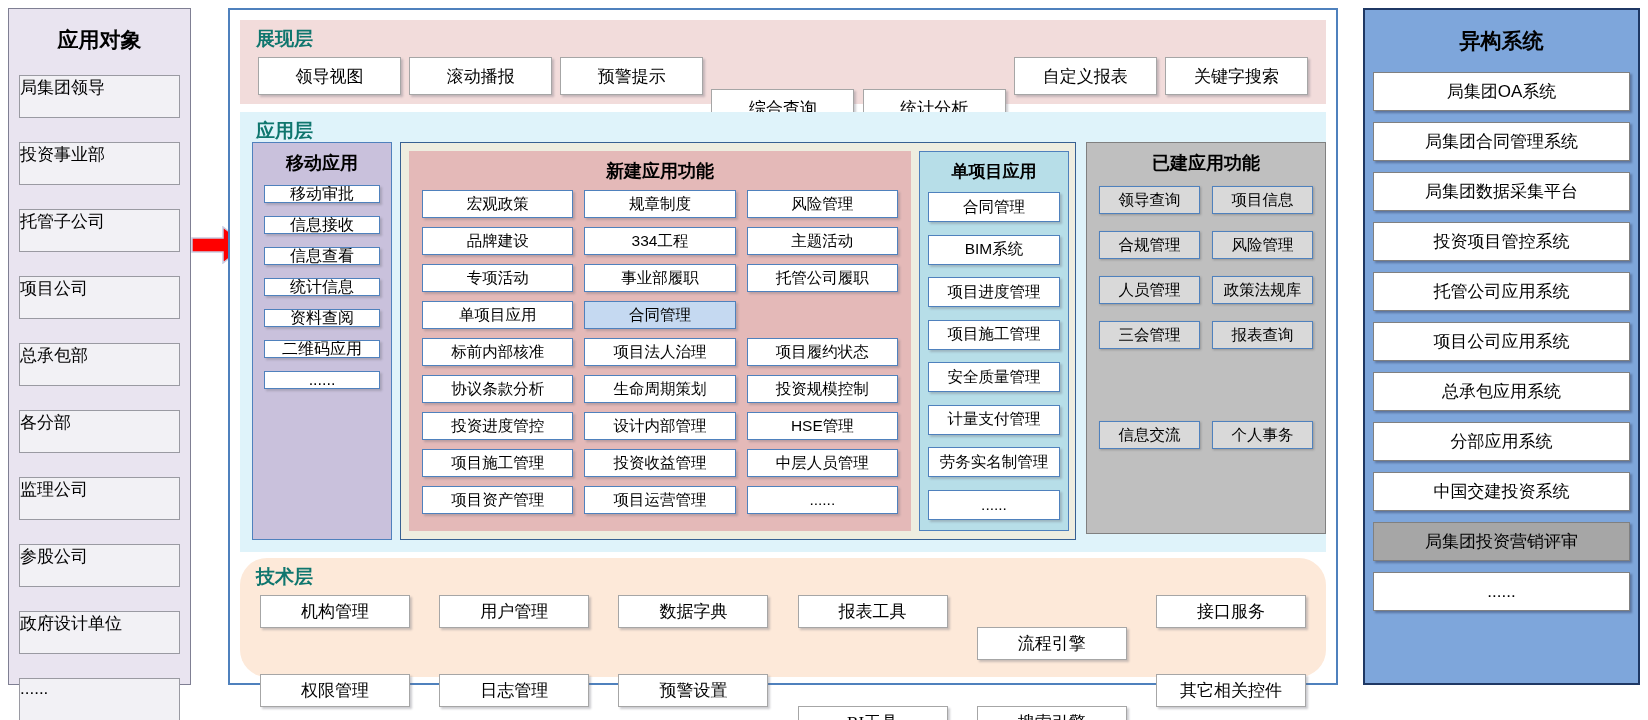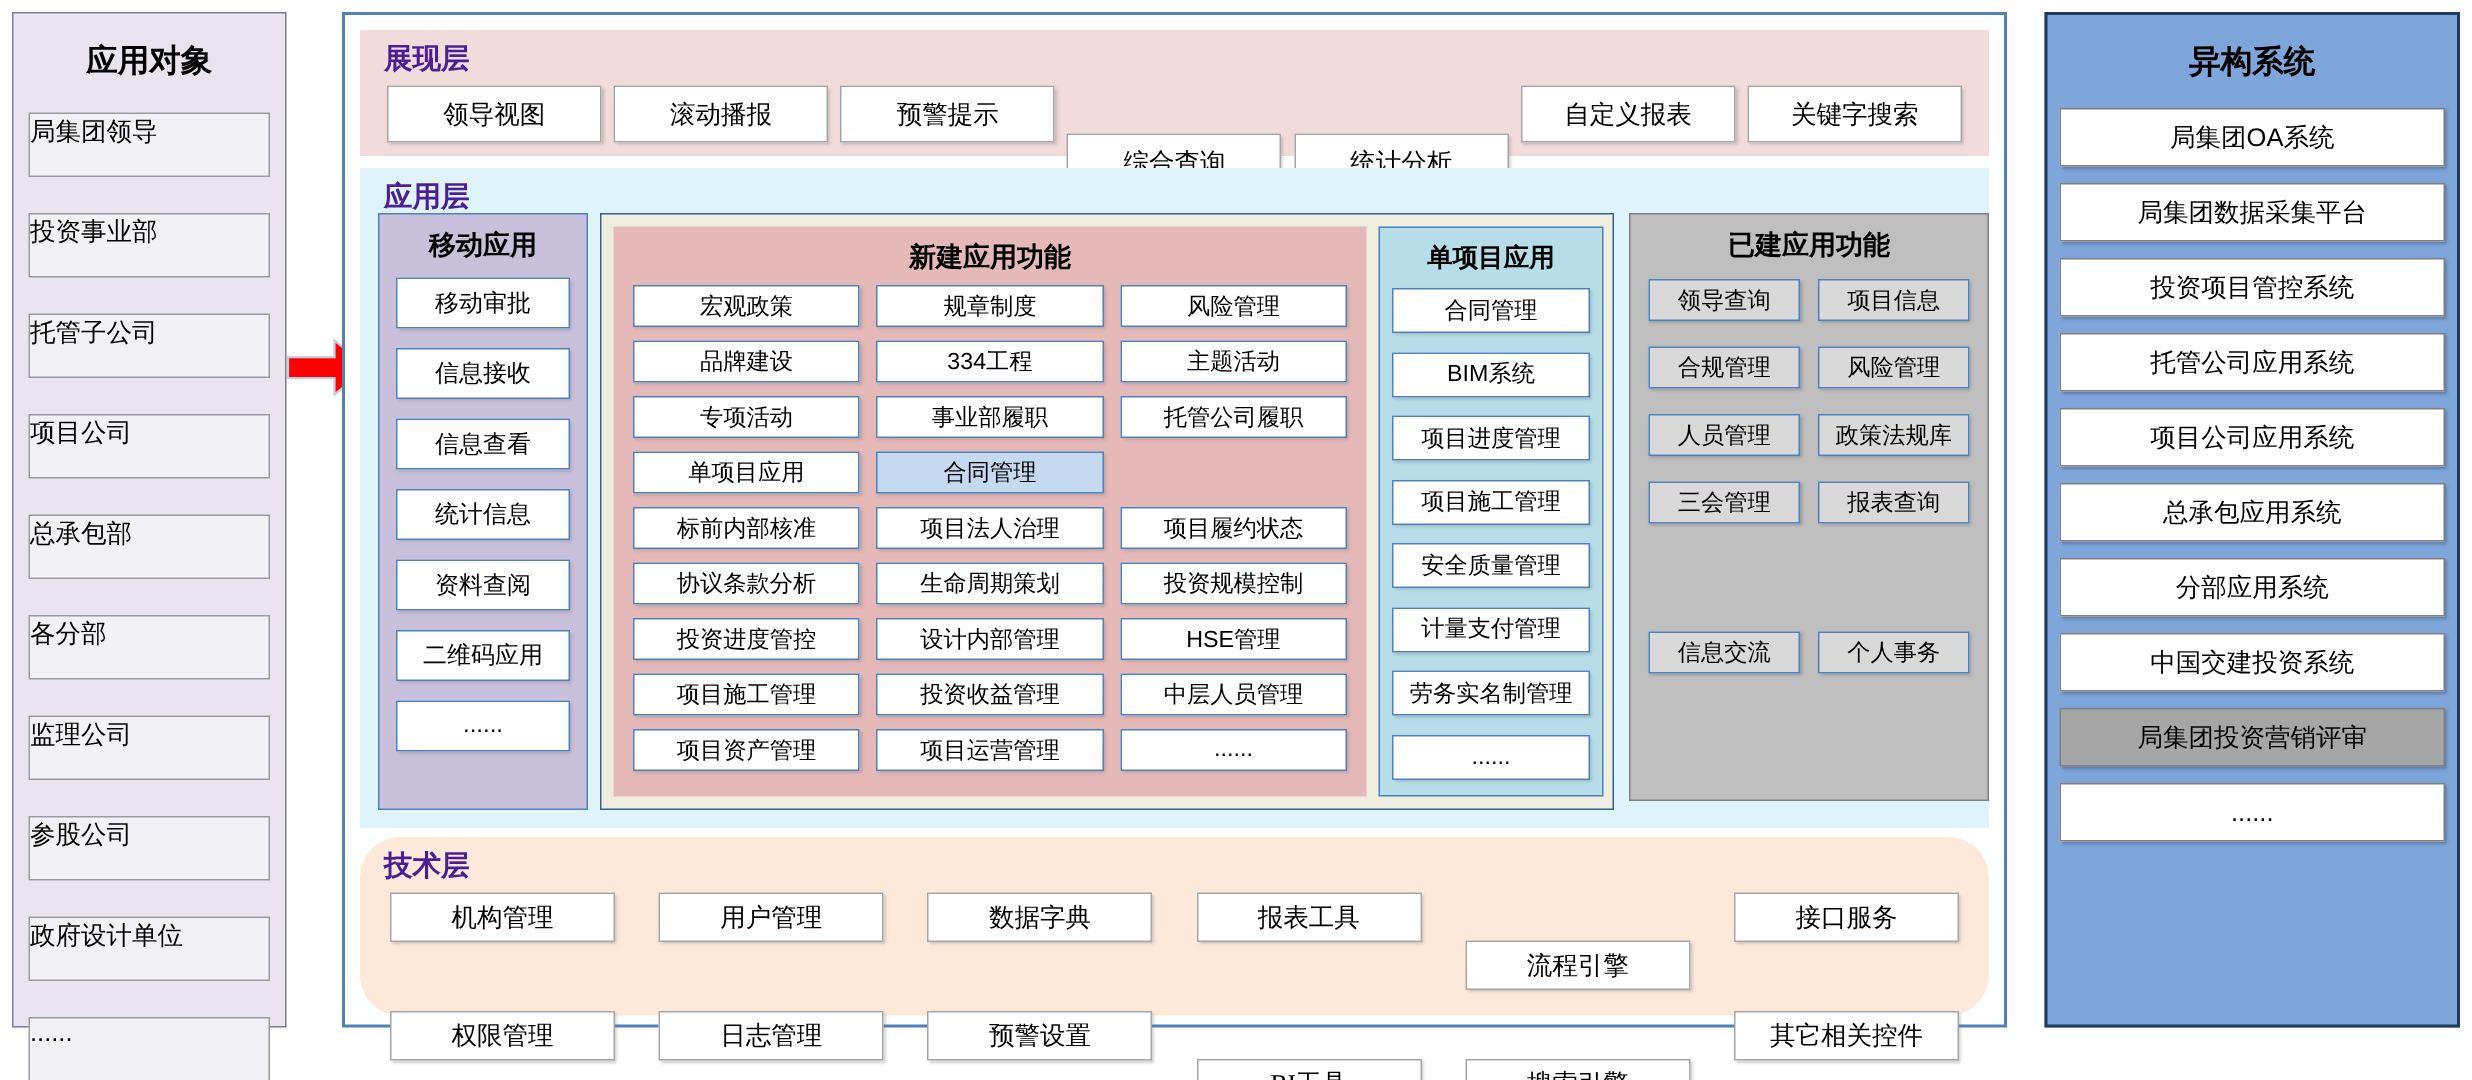--- a/index.html
+++ b/index.html
@@ -27,30 +27,30 @@
   .panel-title{text-align:center;font-weight:bold;font-size:21px;padding-top:17px;}
   .left-items{display:flex;flex-direction:column;gap:24px;padding:21px 10px 0;}
   .left-item{height:41px;font-size:17px;background:#F2F1F5;border:1.2px solid #9A9AA2;}
   
   .red-arrow{position:absolute;left:191px;top:226px;}
   
   .center{
     position:absolute;left:228px;top:8px;width:1110px;height:677px;
     border:2px solid #4F81BD;box-sizing:border-box;background:#FFFFFF;
   }
-  .layer-title{font-weight:bold;font-size:19px;color:#4c1d95;padding:6px 0 0 16px;}
+  .layer-title{font-weight:bold;font-size:19px;color:#0f766e;padding:6px 0 0 16px;}
   .presentation{position:absolute;left:10px;top:10px;width:1086px;height:84px;background:#F2DCDB;}
   .pres-buttons{display:flex;justify-content:space-between;padding:5px 18px 0;}
   .pres-btn{width:143px;height:38px;font-size:17px;}
   
   .app-layer{position:absolute;left:10px;top:102px;width:1086px;height:440px;background:#DFF3FA;}
   .mobile{position:absolute;left:12px;top:30px;width:140px;height:398px;background:#C9C1DC;border:1.4px solid #4F81BD;box-sizing:border-box;}
   .section-title{font-weight:bold;font-size:18px;text-align:center;padding-top:8px;}
   .mobile-items{display:flex;flex-direction:column;gap:13px;padding:10px 11px 0;}
-  .mobile-item{height:34px;font-size:16px;}
+  .mobile-item{height:18px;font-size:16px;}
   .core-wrapper{position:absolute;left:160px;top:30px;width:676px;height:398px;background:#EEEDE0;border:1.3px solid #376092;box-sizing:border-box;}
   .new-funcs{position:absolute;left:8px;top:8px;width:502px;height:380px;background:#E4B9B8;}
   .new-cols{display:flex;gap:11px;padding:7px 13px 0;}
   .new-col{flex:1;display:flex;flex-direction:column;gap:9px;}
   .new-item{height:28px;font-size:15.5px;}
   .single{position:absolute;left:518px;top:8px;width:150px;height:380px;background:#B7DEE8;border:1.3px solid #4F81BD;box-sizing:border-box;}
   .single-items{display:flex;flex-direction:column;gap:12.5px;padding:9px 8px 0;}
   .single-item{height:30px;font-size:15.5px;}
   .existing{position:absolute;left:846px;top:30px;width:240px;height:392px;background:#BFBFBF;border:1.6px solid #808080;box-sizing:border-box;}
   .existing-grid{display:grid;grid-template-columns:1fr 1fr;column-gap:12px;row-gap:17px;padding:11px 12px 0;}
@@ -230,20 +230,21 @@
 
 <svg class="gold-arrow" width="54" height="42" viewBox="0 0 54 42">
   <polygon points="1,21 16,6 16,14 38,14 38,6 53,21 38,36 38,28 16,28 16,36" fill="#FFC000" stroke="#5B9BD5" stroke-width="1.6"></polygon>
 </svg>
 
 <div class="right-panel">
   <div class="panel-title">异构系统</div>
   <div class="right-items">
 
   <div class="right-item">局集团OA系统</div>
+      <div class="right-item">局集团合同管理系统</div>
       <div class="right-item">局集团数据采集平台</div>
       <div class="right-item">投资项目管控系统</div>
       <div class="right-item">托管公司应用系统</div>
       <div class="right-item">项目公司应用系统</div>
       <div class="right-item">总承包应用系统</div>
       <div class="right-item">分部应用系统</div>
       <div class="right-item">中国交建投资系统</div>
       <div class="right-item gray-item">局集团投资营销评审</div>
       <div class="right-item">......</div>
     </div>

